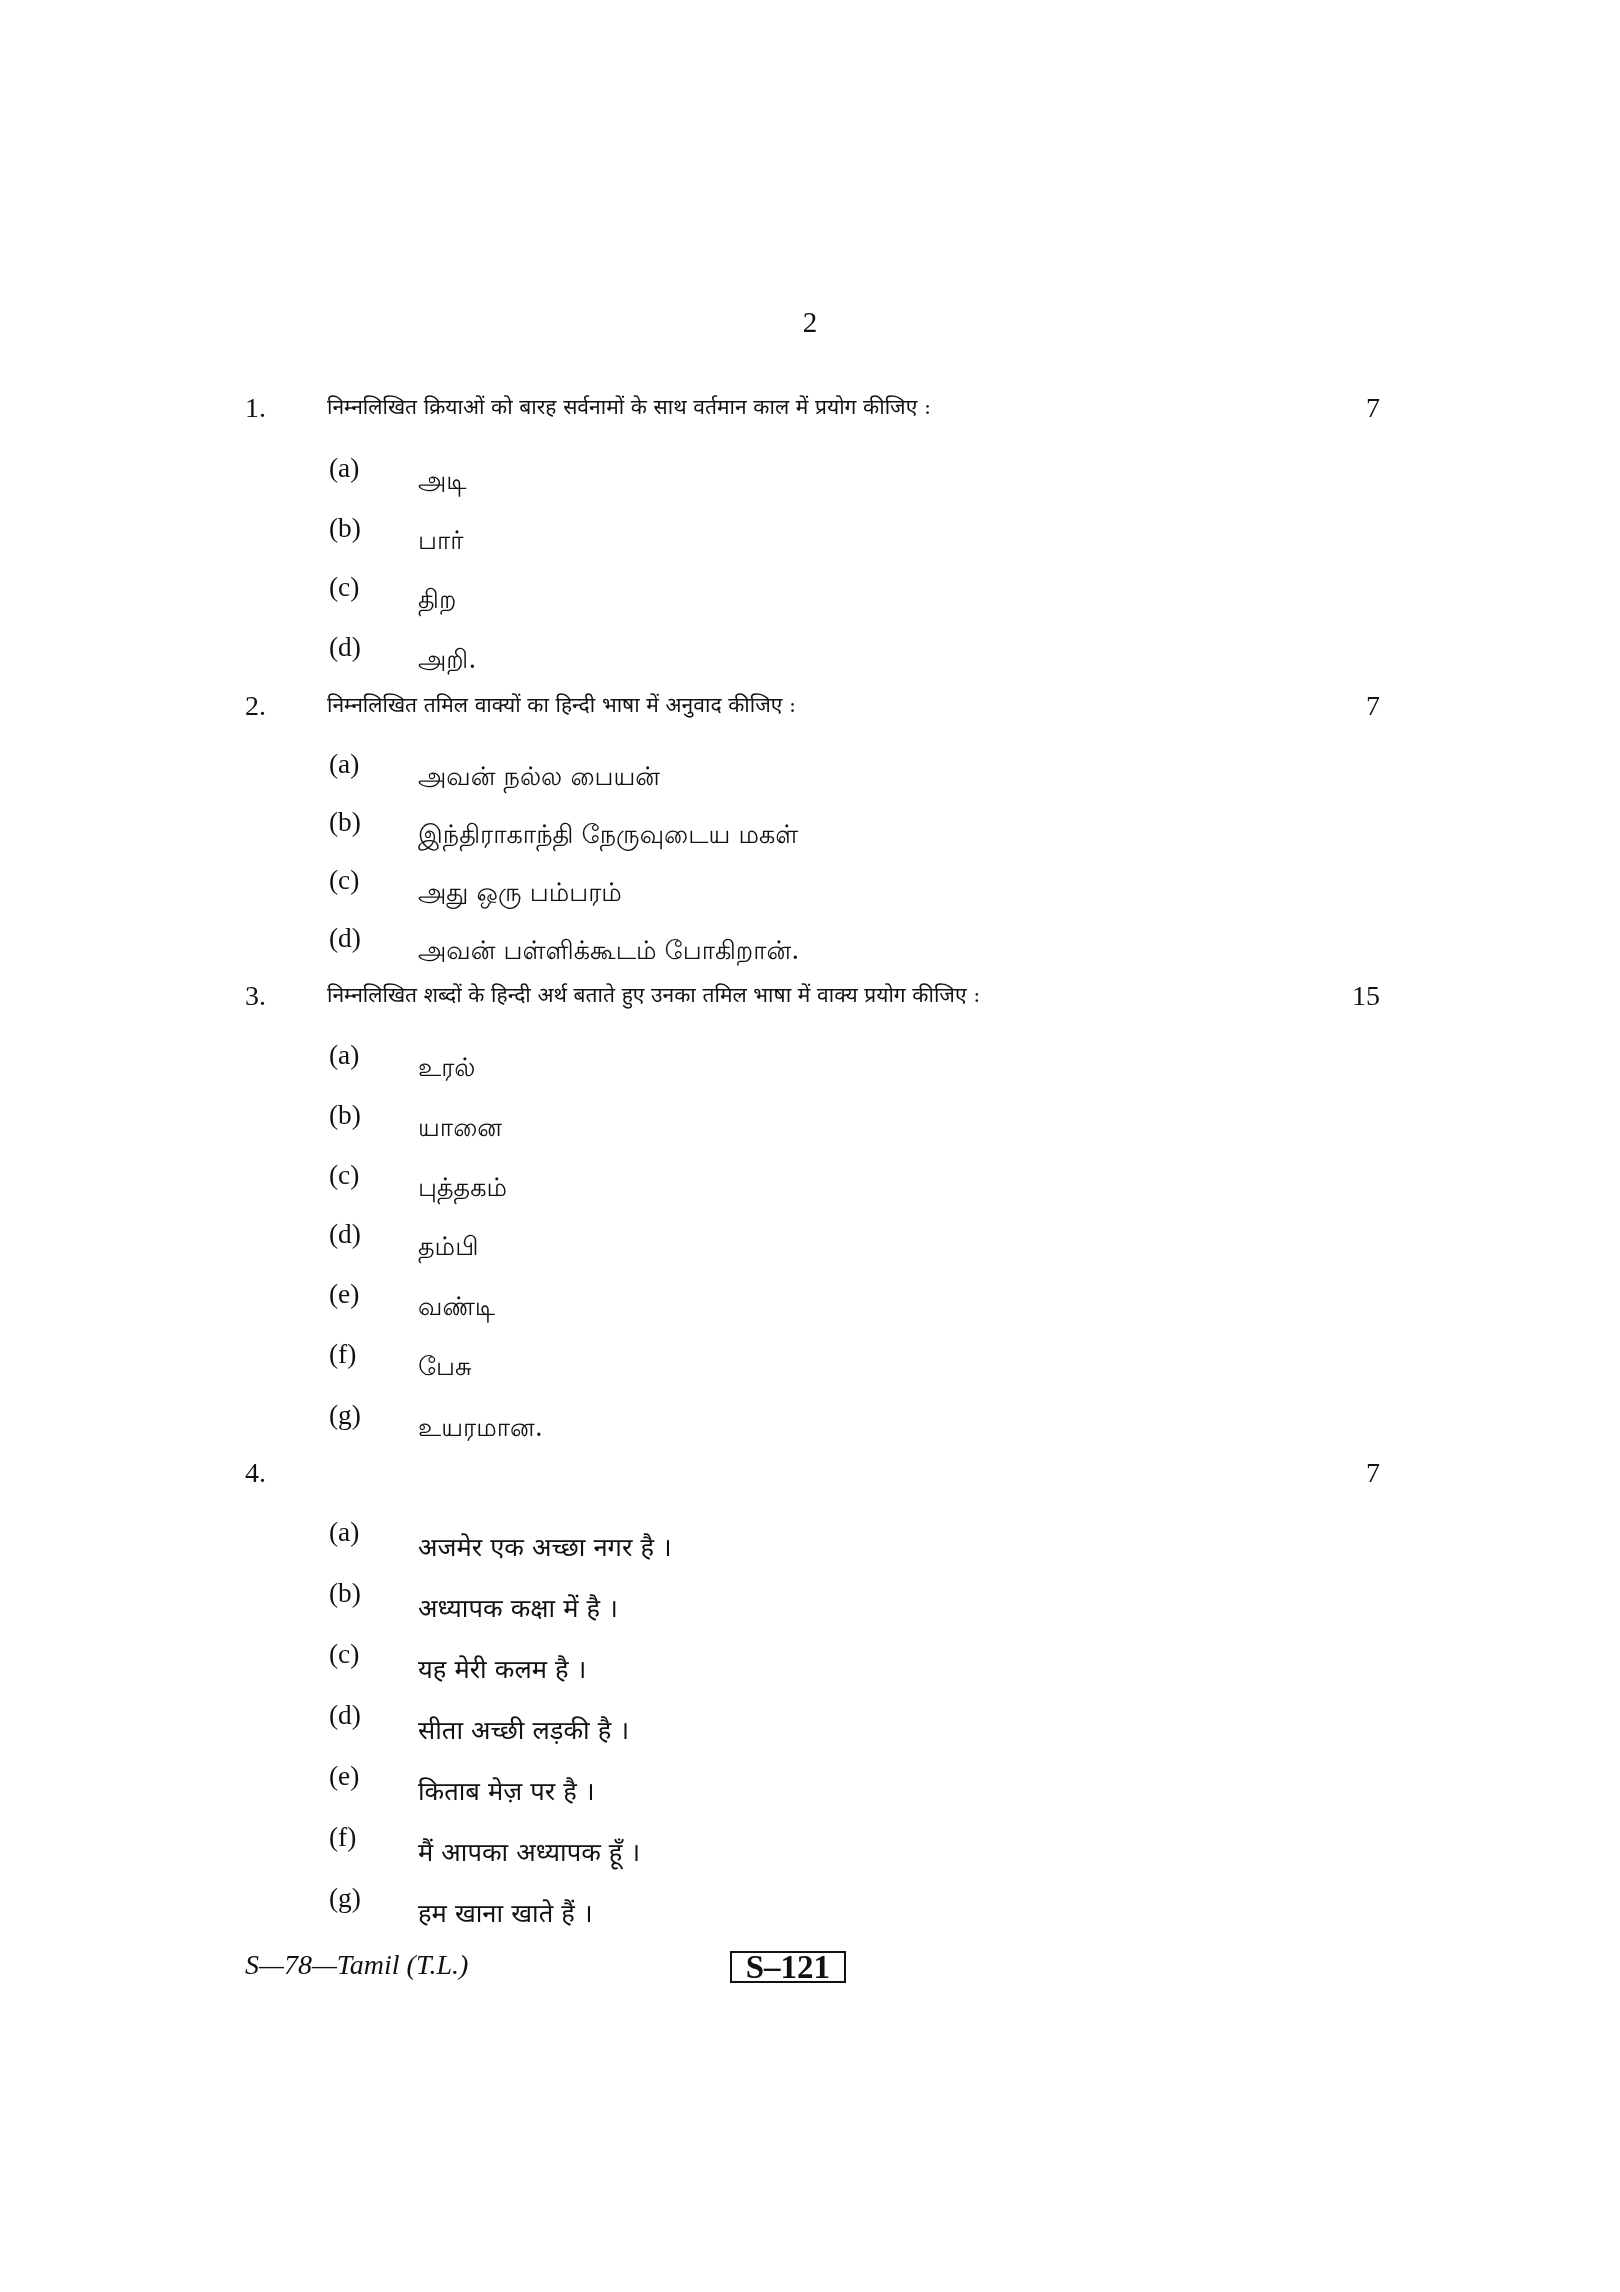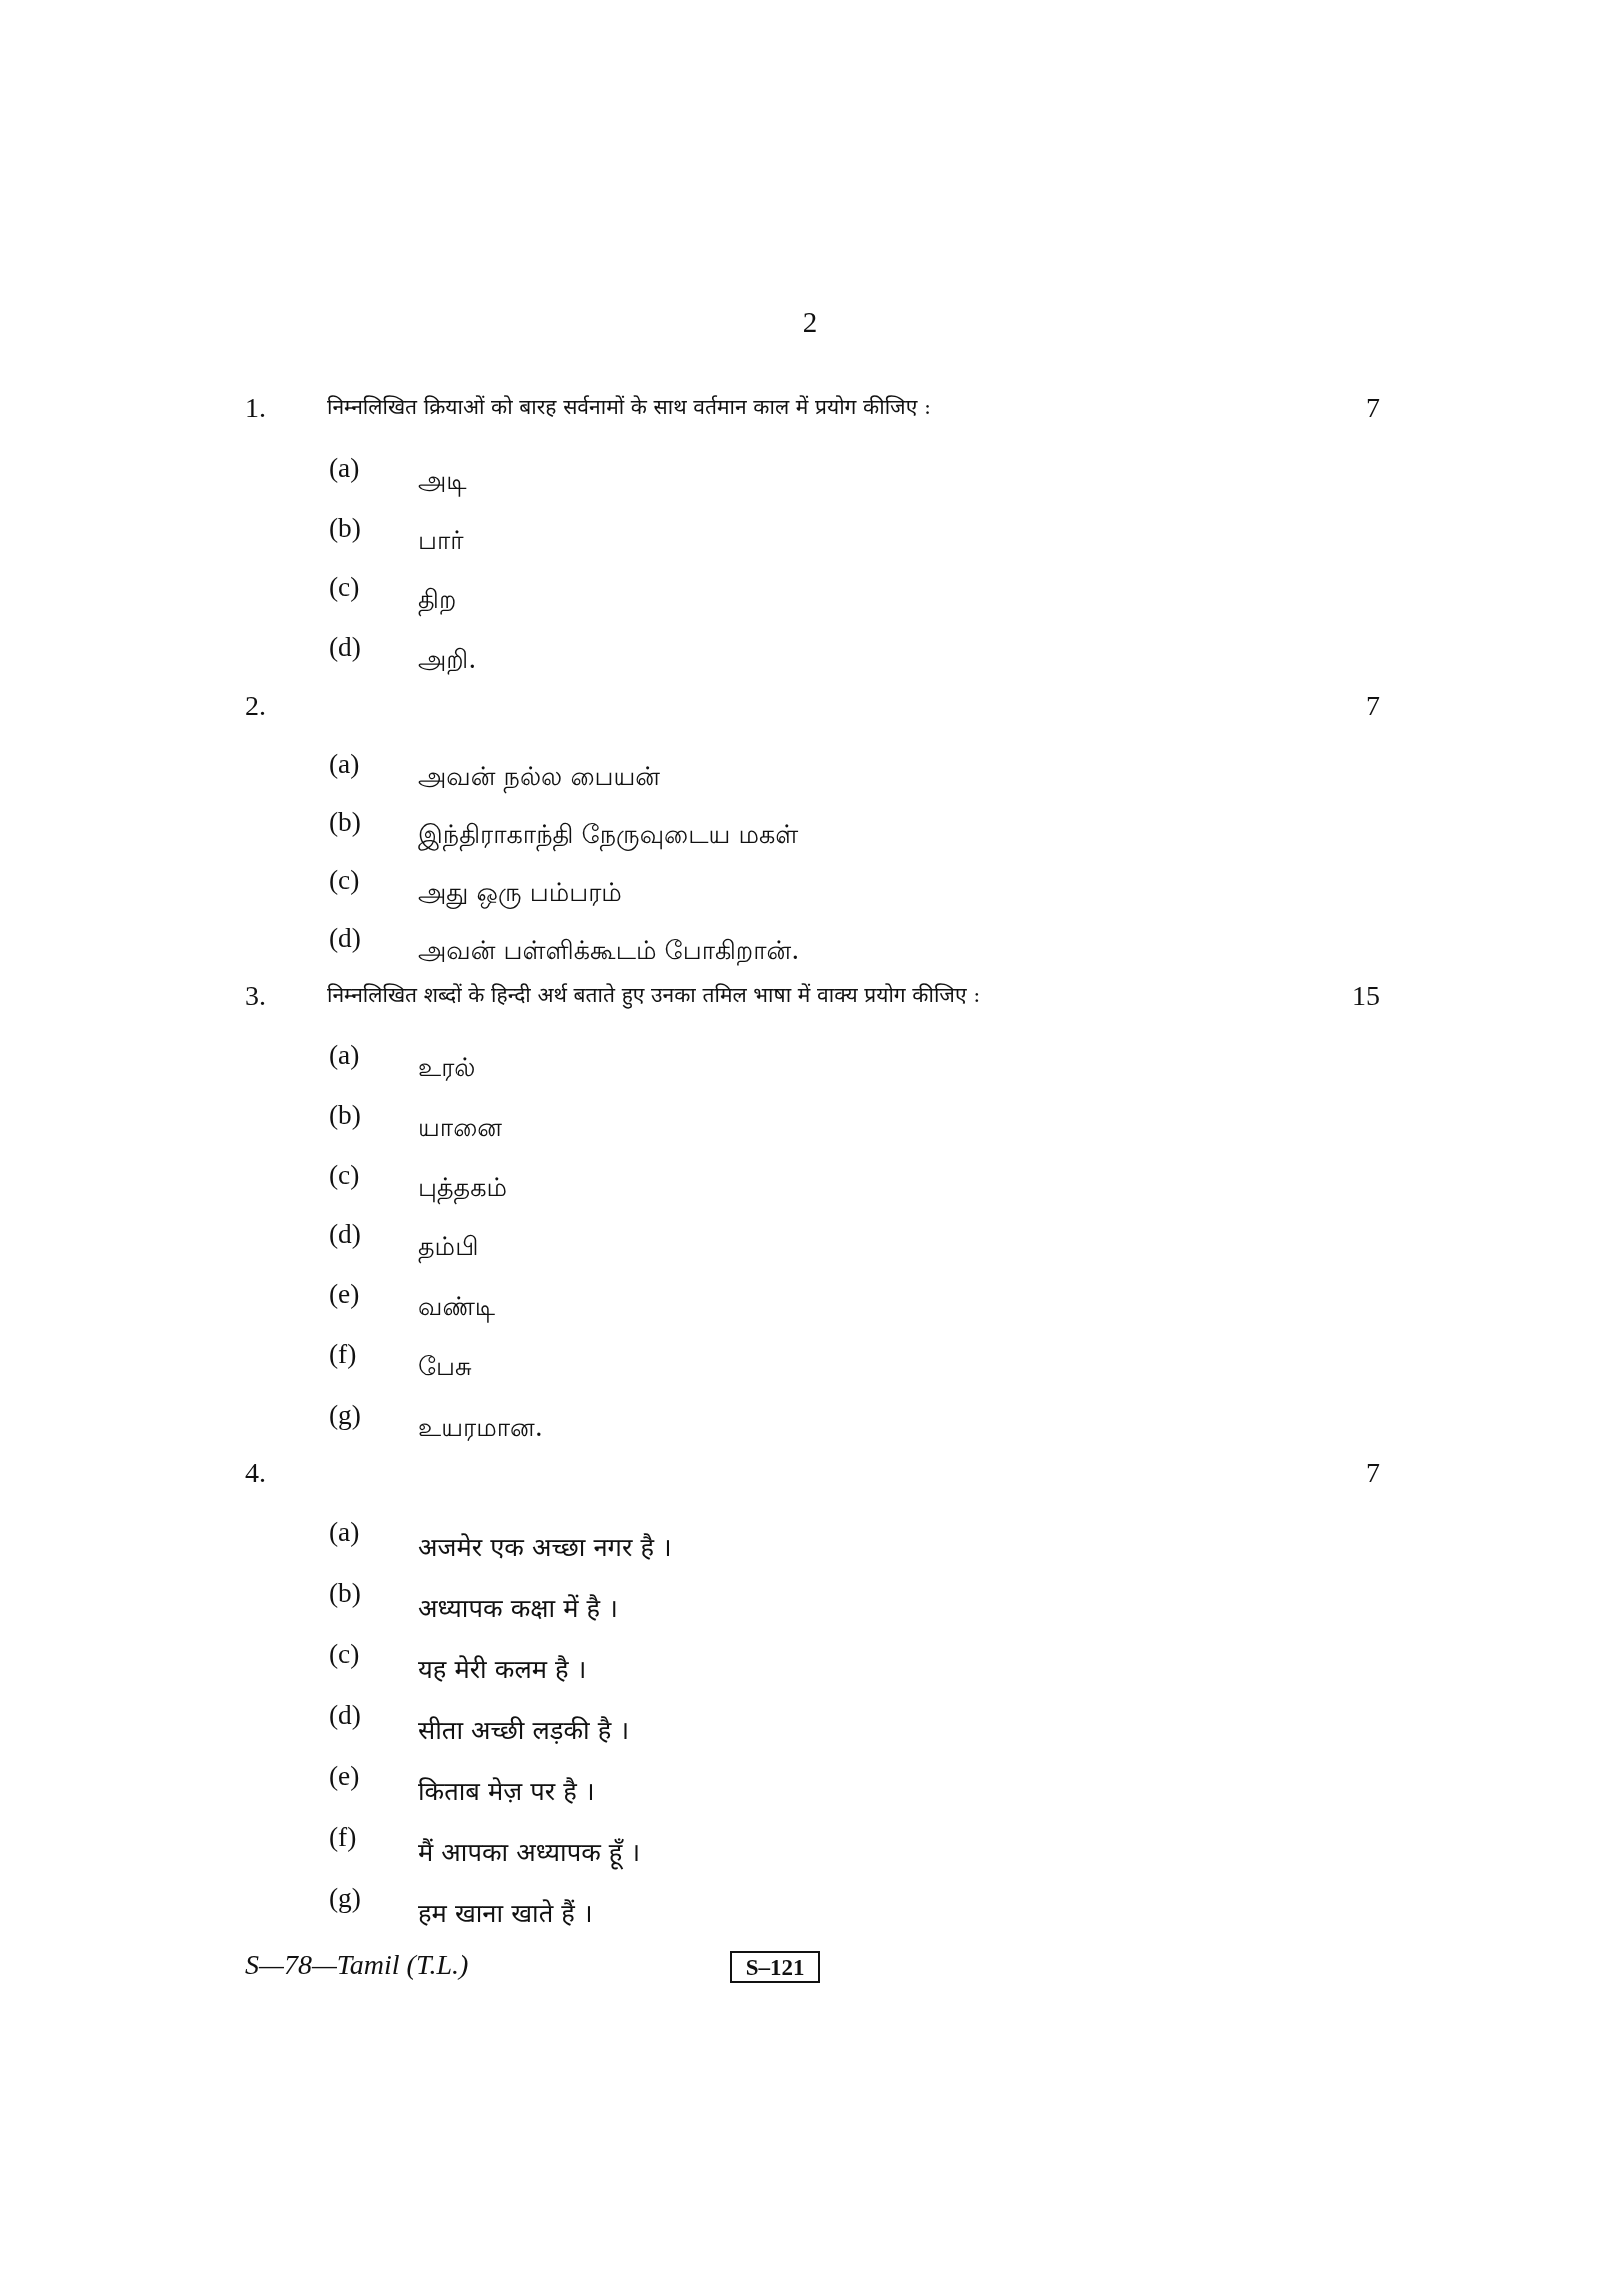--- a/index.html
+++ b/index.html
@@ -10,21 +10,21 @@
     .q { position: absolute; left: 0; width: 1620px; height: 39px; }
     .q-num { position: absolute; left: 245px; font-family: "Liberation Serif", serif; font-size: 28px; top: 0; }
     .q-text { position: absolute; left: 327px; font-size: 21px; top: 0; white-space: nowrap; }
     .q-marks { position: absolute; right: 240px; font-family: "Liberation Serif", serif; font-size: 28px; top: 0; text-align: right; }
     .item { position: absolute; left: 0; width: 1620px; height: 39px; }
     .item-letter { position: absolute; left: 329px; font-family: "Liberation Serif", serif; font-size: 27.4px; top: 0; }
     .item-text { position: absolute; left: 418px; font-size: 25.5px; top: 12px; white-space: nowrap; }
     .footer-code { position: absolute; left: 245px; top: 1949px; font-family: "Liberation Serif", serif;
       font-style: italic; font-size: 28px; }
     .footer-box { position: absolute; left: 730px; top: 1951px; border: 2.9px solid #111; padding: 1px 13.7px 0 13.7px;
-      font-family: "Liberation Serif", serif; font-weight: bold; font-size: 23px; line-height: 27.4px; }
+      font-family: "Liberation Serif", serif; font-weight: bold; font-size: 33px; line-height: 27.4px; }
   </style>
 </head>
 <body>
 
 <div class="page-num">2</div>
 
 <div class="q" style="top:392px;">
   <span class="q-num">1.</span>
   <span class="q-text">निम्नलिखित क्रियाओं को बारह सर्वनामों के साथ वर्तमान काल में प्रयोग कीजिए :</span>
   <span class="q-marks">7</span>
@@ -41,20 +41,21 @@
   <span class="item-letter">(c)</span>
   <span class="item-text">திற</span>
 </div>
 <div class="item" style="top:632px;">
   <span class="item-letter">(d)</span>
   <span class="item-text">அறி.</span>
 </div>
 
 <div class="q" style="top:690px;">
   <span class="q-num">2.</span>
+  <span class="q-text">निम्नलिखित तमिल वाक्यों का हिन्दी भाषा में अनुवाद कीजिए :</span>
   <span class="q-marks">7</span>
 </div>
 <div class="item" style="top:749px;">
   <span class="item-letter">(a)</span>
   <span class="item-text">அவன் நல்ல பையன்</span>
 </div>
 <div class="item" style="top:807px;">
   <span class="item-letter">(b)</span>
   <span class="item-text">இந்திராகாந்தி நேருவுடைய மகள்</span>
 </div>

